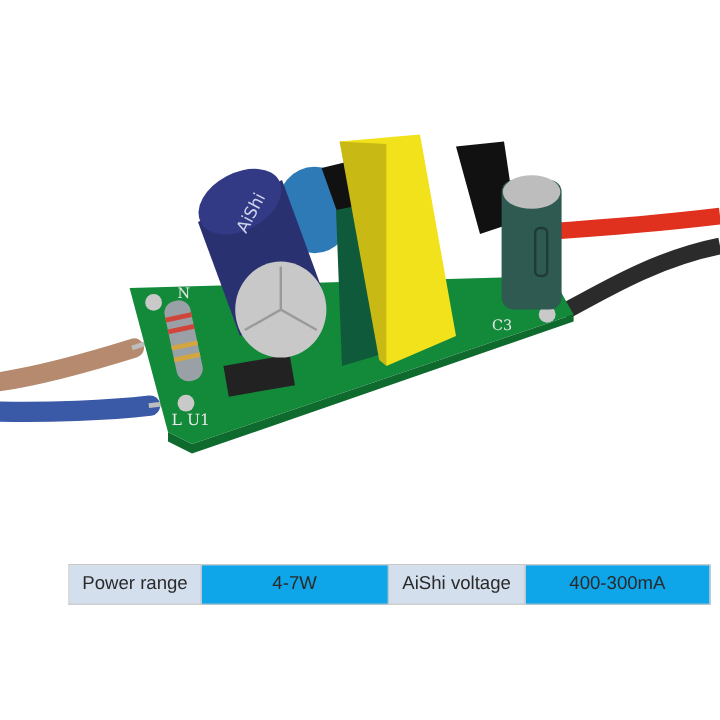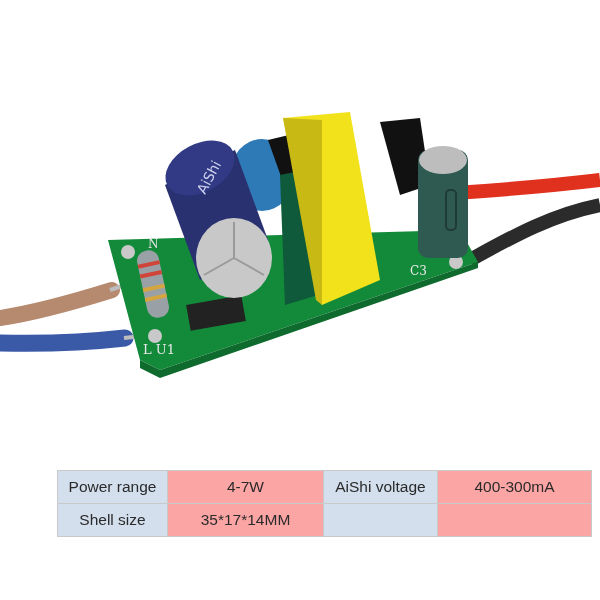--- a/index.html
+++ b/index.html
@@ -6,21 +6,21 @@
   body { width: 600px; height: 600px; position: relative; overflow: hidden;
          font-family: "Liberation Sans", "DejaVu Sans", sans-serif; }
   .photo { position: absolute; left: 0; top: 0; width: 600px; height: 440px; }
   .photo svg { width: 600px; height: 440px; display: block; }
   .spec-table { position: absolute; left: 43px; top: 470px; width: 534px;
                 border-collapse: collapse; table-layout: fixed; margin-left: 14px; }
   .spec-table td { border: 1px solid #c9c9c9; height: 32px; padding: 0;
                    text-align: center; vertical-align: middle;
                    font-size: 15.5px; color: #2a2a2a; }
   .spec-table td.label { background: #d3dfed; }
-  .spec-table td.value { background: #fca5a5; }
+  .spec-table td.value { background: #0ea5e9; }
   .c1 { width: 110px; } .c2 { width: 156px; } .c3 { width: 114px; } .c4 { width: 154px; }
 </style>
 </head>
 <body>
 
 <div class="photo">
   <svg viewBox="0 0 600 440" xmlns="http://www.w3.org/2000/svg">
 
     <g>
       <path d="M0,318 C40,312 80,300 112,290" stroke="#b58a6e" stroke-width="16" fill="none" stroke-linecap="round"></path>
@@ -92,20 +92,14 @@
       <col class="c3">
       <col class="c4">
     </colgroup>
   <tbody>
       <tr>
     <td class="label">Power range</td>
     <td class="value">4-7W</td>
     <td class="label">AiShi voltage</td>
     <td class="value">400-300mA</td>
   </tr>
-  <tr>
-    <td class="label">Shell size</td>
-    <td class="value">35*17*14MM</td>
-    <td class="label"></td>
-    <td class="value"></td>
-  </tr>
 </tbody>
   </table>
 
 </body></html>

